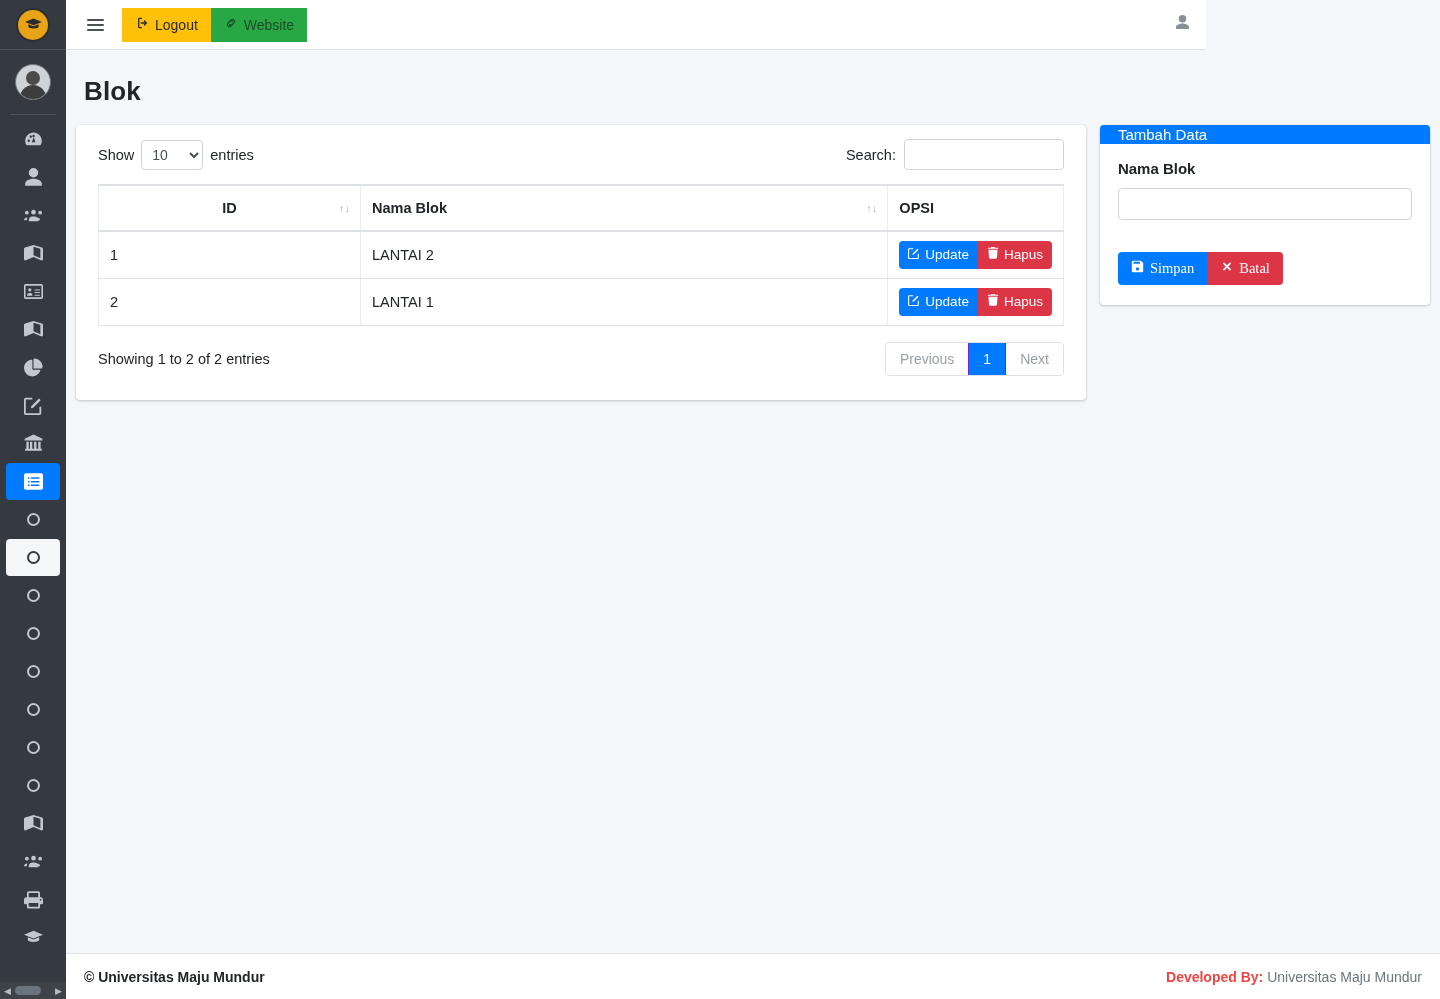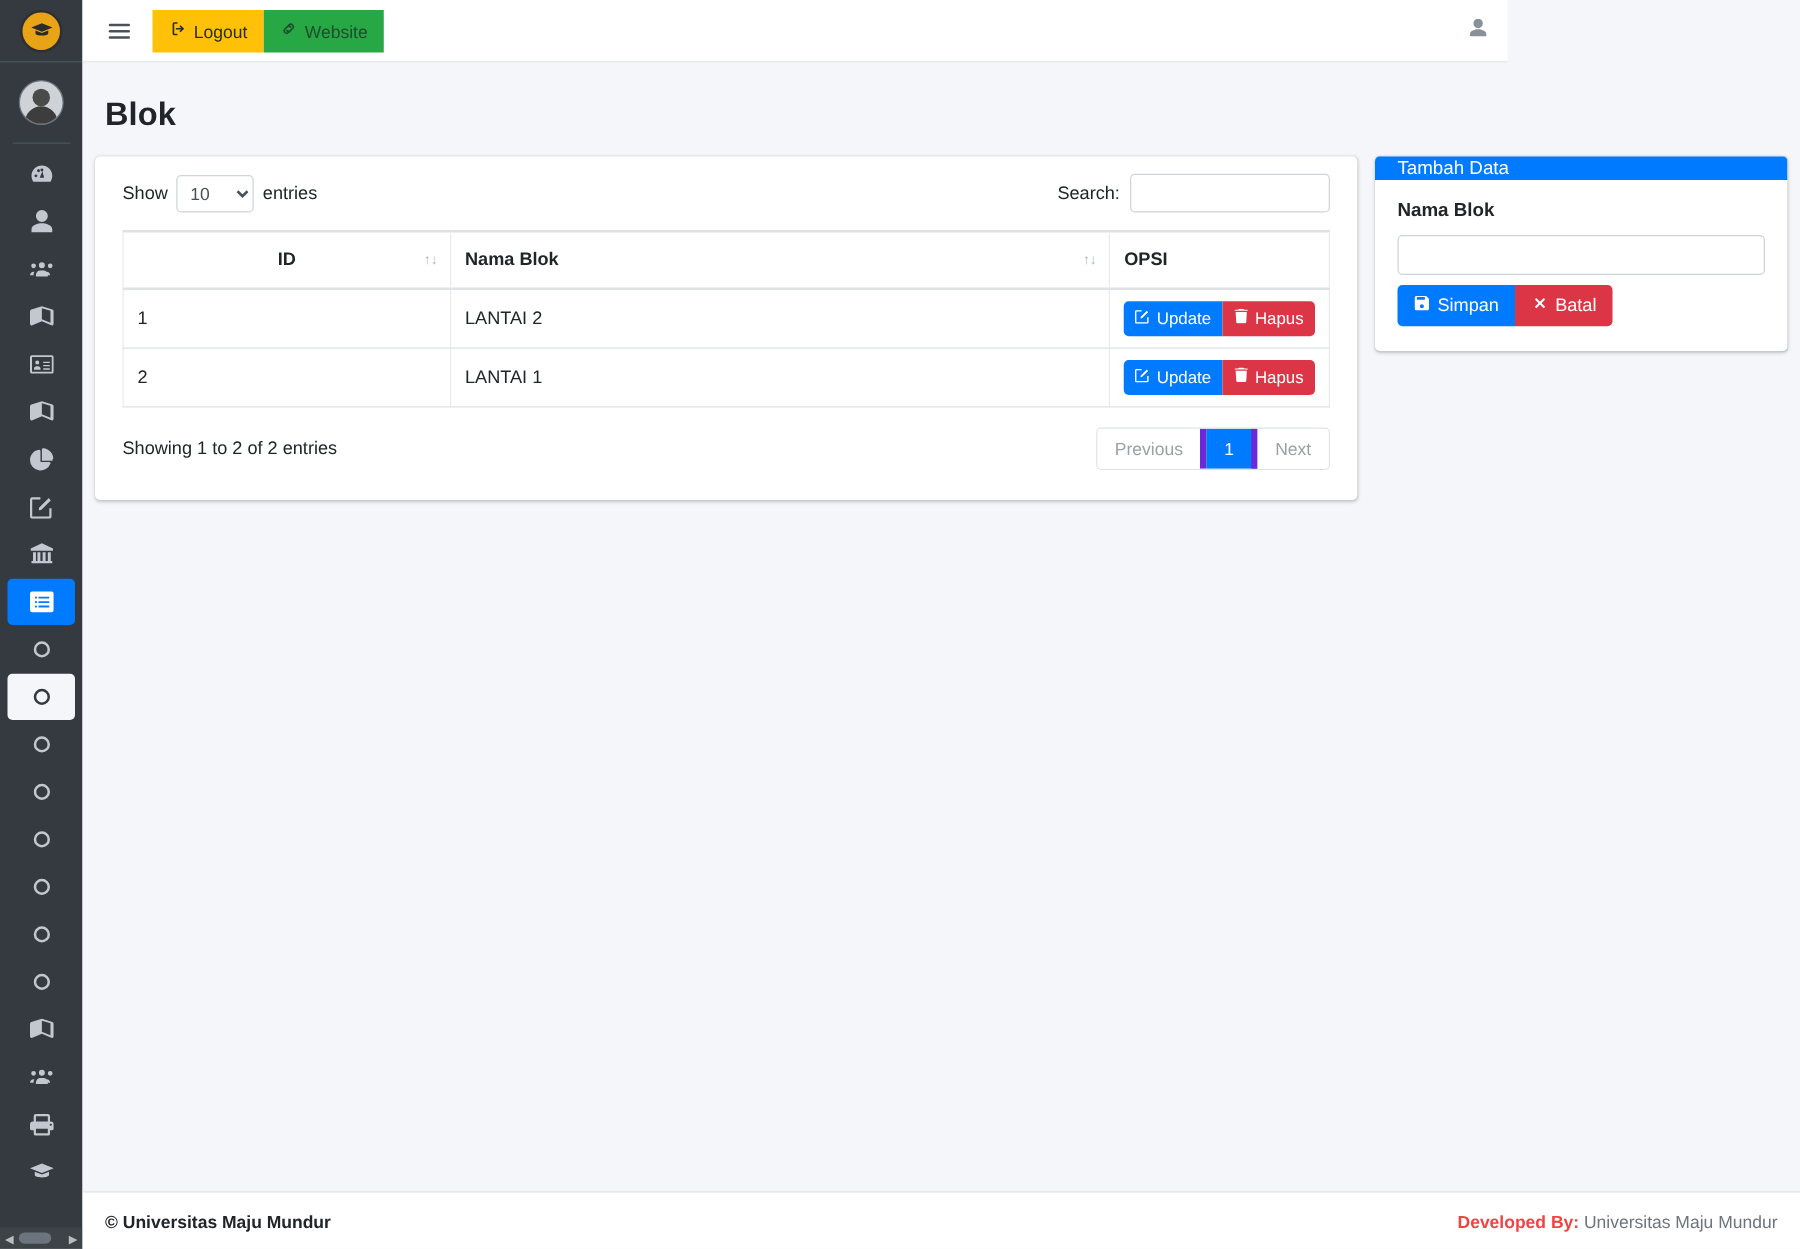--- a/index.html
+++ b/index.html
@@ -150,39 +150,39 @@
   }
   .btn-update { background: #007bff; border-radius: 4px 0 0 4px; }
   .btn-hapus  { background: #dc3545; border-radius: 0 4px 4px 0; justify-content: flex-end; }
   .btn-sm svg { width: 12px; height: 12px; fill: currentColor; }
 
   #table-bottom { display:flex; align-items:center; justify-content: space-between; margin-top: 16px; gap: 20px; }
   #table-info { font-size: 14.5px; color: #212529; }
   .pagination { display: inline-flex; border: 1px solid #dee2e6; border-radius: 4px; overflow: hidden; }
   .page-link {
     padding: 8px 14px; font-size: 14px; color: #9aa0a6; background:#fff;
-    cursor: pointer; border-right: 5px solid #6d28d9;
+    cursor: pointer; border-right: 1px solid #6d28d9;
   }
   .page-link:last-child { border-right: none; }
   .page-link.active { background: #007bff; color: #fff; }
 
   
   #form-card { width: 334px; overflow: hidden; }
   #form-card-header {
     background: #007bff; color: #fff; padding: 1px 18px;
     font-size: 15px;
   }
   #form-card-body { padding: 16px 18px 20px 18px; }
   #form-label { font-size: 15px; font-weight: 700; color: #212529; }
   #nama-blok-input {
     width: 100%; height: 32px; margin-top: 11px;
     border: 1px solid #ced4da; border-radius: 4px;
     padding: 4px 9px; font-size: 14px; font-family: inherit; background:#fff;
   }
-  #form-actions { margin-top: 8px; display: inline-flex; }
+  #form-actions { margin-top: 32px; display: inline-flex; font-family: Liberation Serif, serif; }
   .btn-md {
     border: none; font-size: 14.5px; padding: 8px 13px; color: #fff;
     display: inline-flex; align-items: center; gap: 6px; cursor: pointer;
     font-family: inherit;
   }
   .btn-simpan { background: #007bff; border-radius: 4px 0 0 4px; }
   .btn-batal  { background: #dc3545; border-radius: 0 4px 4px 0; }
   .btn-md svg { width: 13px; height: 13px; fill: currentColor; }
 
   

